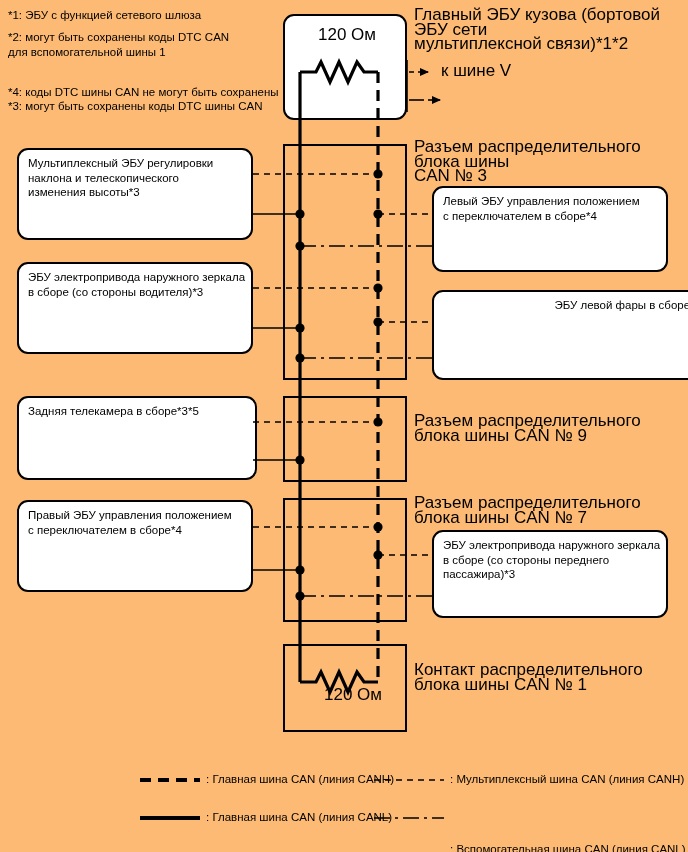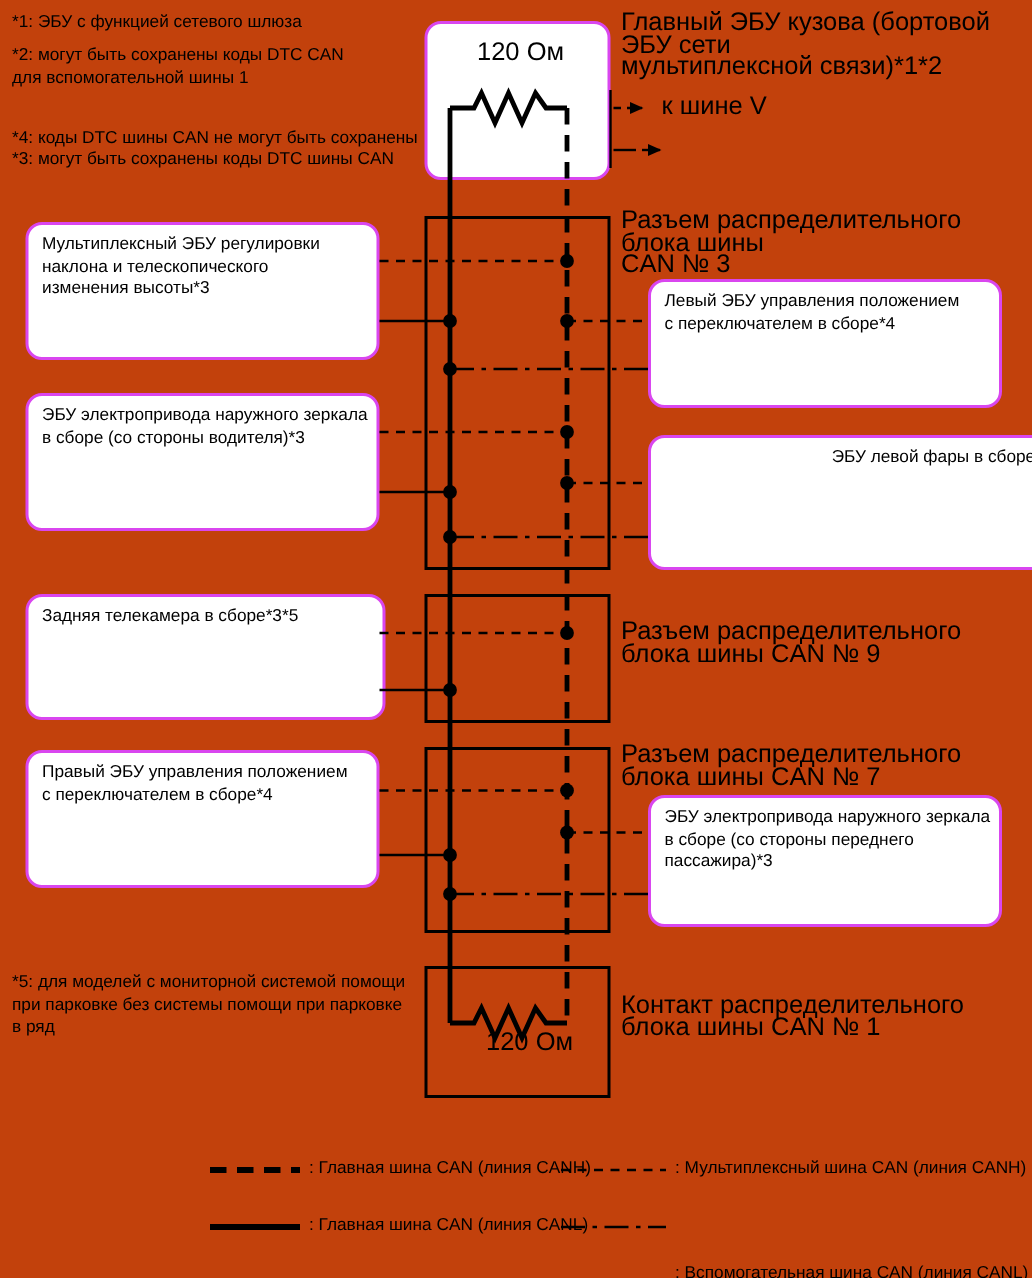--- a/index.html
+++ b/index.html
@@ -9,39 +9,39 @@
   }
   body {
     font-family: "Liberation Sans", sans-serif;
     color: #000000;
   }
   #page {
     position: relative;
     width: 688px;
     height: 852px;
     overflow: hidden;
-    background: #c2410c;
+    background: #fdba74;
   }
   .note {
     position: absolute;
     font-size: 11.5px;
     line-height: 15px;
     white-space: pre-line;
     color: #000;
   }
   .lbl {
     position: absolute;
     font-size: 17px;
     line-height: 14.5px;
     white-space: pre-line;
     color: #000;
   }
   .ecu-box {
     position: absolute;
-    border: 2px solid #d946ef;
+    border: 2px solid #000000;
     border-radius: 11px;
     background: #fff;
     box-sizing: border-box;
   }
   .ecu-box .ecu-text {
     position: absolute;
     left: 9px;
     top: 6px;
     right: 5px;
     font-size: 11.5px;
@@ -72,23 +72,20 @@
 </head>
 <body>
 
 <div id="page">
 
   <div class="note" style="left:8px; top:8px; width:270px;">*1: ЭБУ с функцией сетевого шлюза</div>
   <div class="note" style="left:8px; top:30px; width:280px;">*2: могут быть сохранены коды DTC CAN
 для вспомогательной шины 1</div>
   <div class="note" style="left:8px; top:64px; width:280px;margin-top:35px;">*3: могут быть сохранены коды DTC шины CAN</div>
   <div class="note" style="left:8px; top:85px; width:290px;">*4: коды DTC шины CAN не могут быть сохранены</div>
-  <div class="note" style="left:8px; top:648px; width:290px;">*5: для моделей с мониторной системой помощи
-при парковке без системы помощи при парковке
-в ряд</div>
 
   <div class="ecu-box" style="left:283px; top:14px; width:124px; height:106px;"></div>
   <div class="lbl" style="left:414px; top:8px; width:268px;">Главный ЭБУ кузова (бортовой ЭБУ сети
 мультиплексной связи)*1*2</div>
   <div class="lbl" style="left:318px; top:28px;">120 Ом</div>
   <div class="lbl" style="left:441px; top:64px;">к шине V</div>
 
   <div class="jbox" style="left:283px; top:144px; width:124px; height:236px;"></div>
   <div class="jbox" style="left:283px; top:396px; width:124px; height:86px;"></div>
   <div class="jbox" style="left:283px; top:498px; width:124px; height:124px;"></div>

